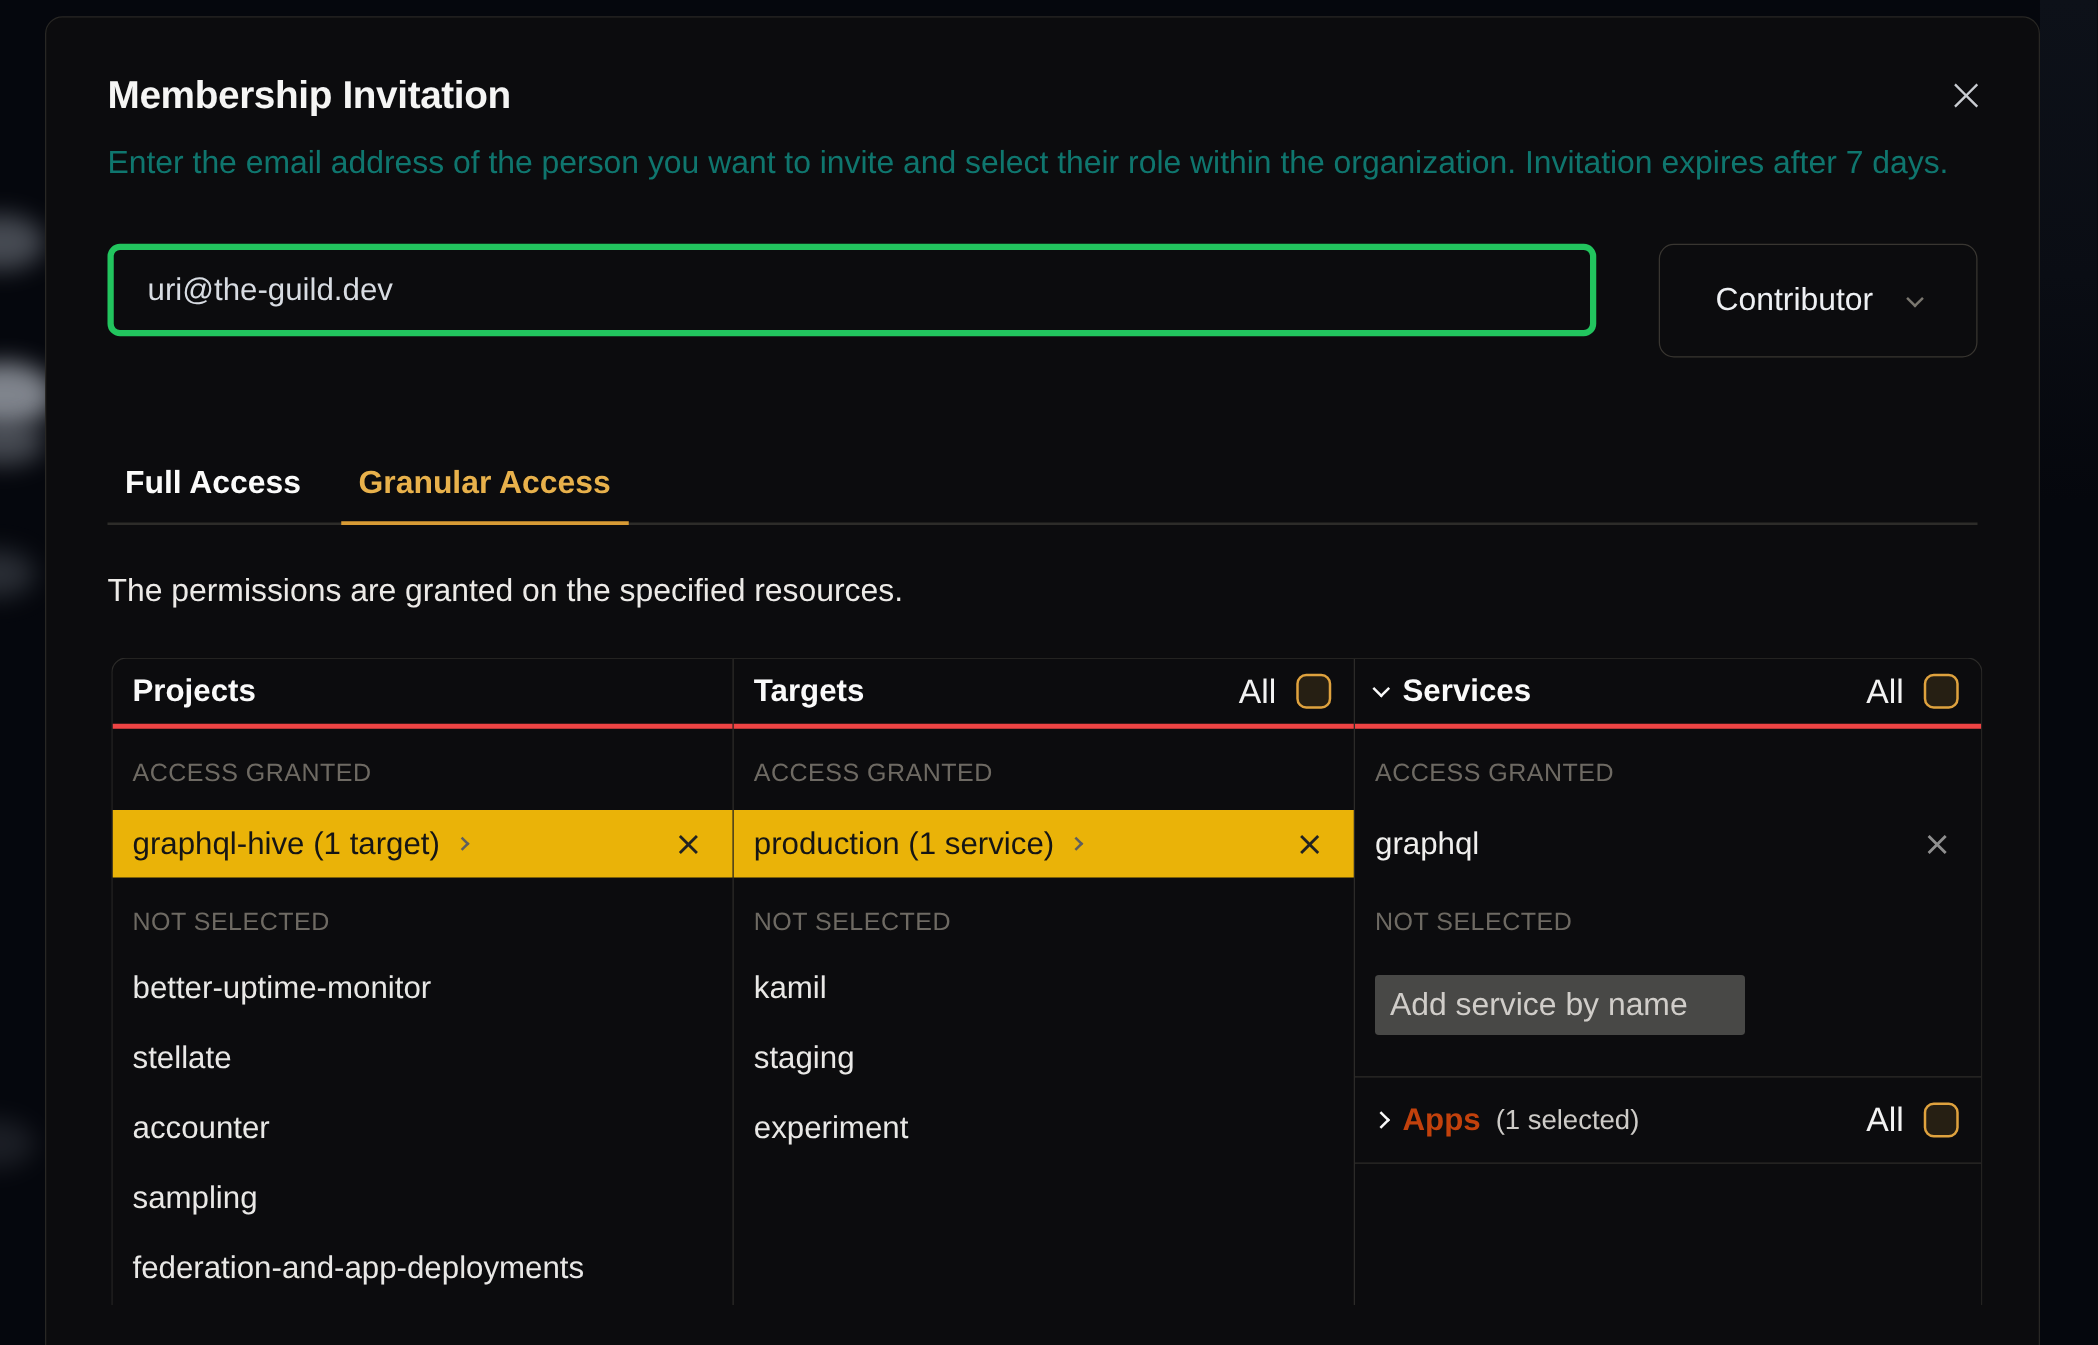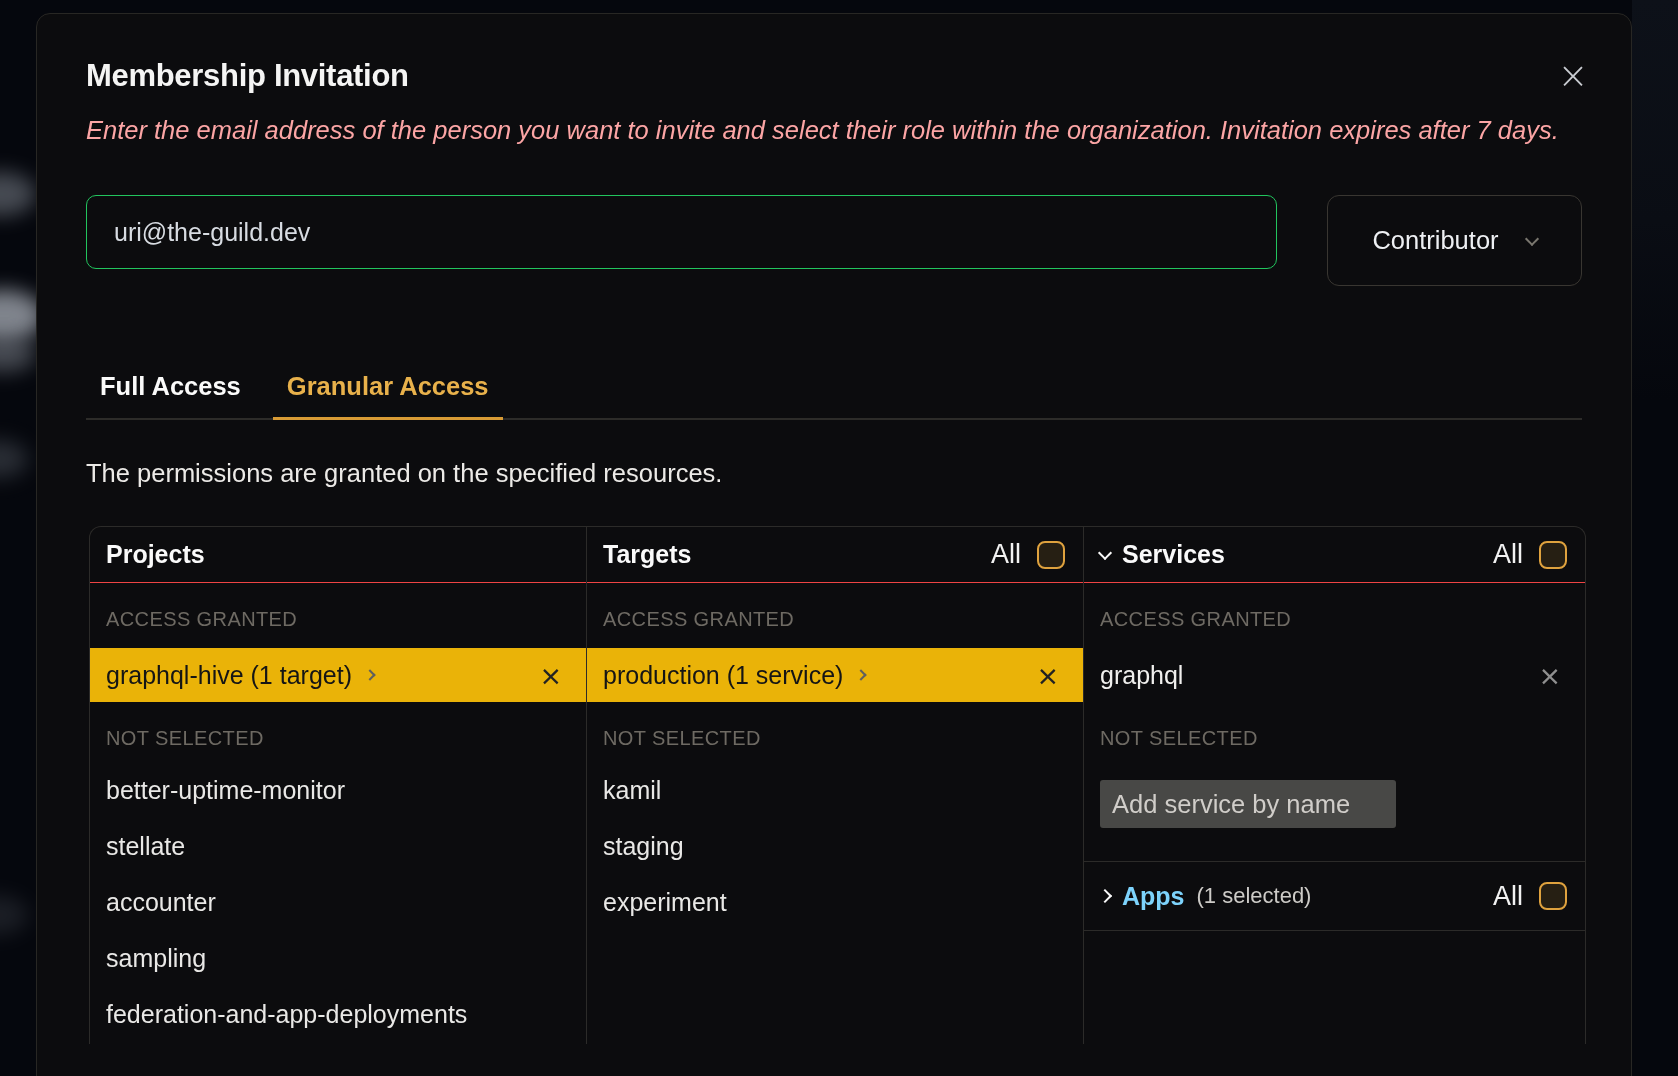--- a/index.html
+++ b/index.html
@@ -33,29 +33,28 @@
   .close-btn {
     position: absolute; top: 40px; right: 36px;
     width: 44px; height: 44px; border: none; background: transparent;
     color: #c9ccd1; font-size: 37px; font-weight: 300; line-height: 40px;
     cursor: pointer; font-family: "DejaVu Sans", sans-serif;
   }
   .modal-title {
     font-size: 31px; font-weight: 700; color: #f5f5f4; letter-spacing: -0.3px;
   }
   .modal-desc {
-    margin-top: 17px; font-size: 25.5px; line-height: 38px; color: #fca5a5;
+    margin-top: 17px; font-size: 25.5px; line-height: 38px; color: #0f766e;
     max-width: 1500px;
-    font-style: italic;
   }
 
   .form-row { margin-top: 46px; display: flex; gap: 50px; align-items: stretch; }
   .email-input {
     flex: 1; height: 74px; background: transparent;
-    border: 1px solid #22c55e; border-radius: 10px;
+    border: 5px solid #22c55e; border-radius: 10px;
     color: #d8dce2; font-size: 25px; padding: 0 27px;
     font-family: inherit; outline: none;
   }
   .role-select {
     width: 255px; height: 91px;
     border: 1px solid #393631; border-radius: 12px;
     background: transparent; color: #eef0f3;
     display: flex; align-items: center; justify-content: center; gap: 28px;
     font-size: 25.5px; cursor: pointer;
   }
@@ -78,21 +77,21 @@
   .res-table {
     margin-top: 38px; margin-left: 3px;
     width: 1497px; height: 518px;
     border: 1px solid #2c2b29; border-radius: 12px 12px 0 0; border-bottom: none;
     display: grid; grid-template-columns: 497px 497px 1fr;
     overflow: hidden;
   }
   .col { display: flex; flex-direction: column; }
   .col.bordered { border-right: 1px solid #2c2b29; }
   .col-header {
-    height: 56px; flex: 0 0 56px; border-bottom: 1px solid #ef4444;
+    height: 56px; flex: 0 0 56px; border-bottom: 4px solid #ef4444;
     display: flex; align-items: center; padding: 0 18px 0 16px; gap: 12px;
   }
   .col-header .col-title { font-size: 25px; font-weight: 700; color: #fafafa; }
   .spacer { flex: 1; }
   .all-label { font-size: 27px; color: #f2f2f2; margin-right: 4px; }
   .checkbox {
     width: 28px; height: 28px; border-radius: 8px;
     border: 2px solid #dfa23e; background: #261f13; cursor: pointer;
   }
 
@@ -137,21 +136,21 @@
     font-family: inherit; outline: none;
   }
   .add-service-input::placeholder { color: #d0cdc9; opacity: 1; }
 
   .apps-row {
     margin-top: 33px; height: 70px; flex: 0 0 70px;
     border-top: 1px solid #2c2b29; border-bottom: 1px solid #2c2b29;
     display: flex; align-items: center; padding: 0 18px 0 16px; gap: 12px;
     cursor: pointer;
   }
-  .apps-row .apps-title { font-size: 25px; font-weight: 700; color: #7dd3fc; }
+  .apps-row .apps-title { font-size: 25px; font-weight: 700; color: #c2410c; }
   .apps-row .apps-count { font-size: 22px; color: #cdcbc7; }
 </style>
 </head>
 <body>
 
 <div class="backdrop-blob blob1"></div>
 <div class="backdrop-blob blob2"></div>
 <div class="backdrop-blob blob3"></div>
 <div class="backdrop-blob blob4"></div>
 <div class="backdrop-blob blob5"></div>

